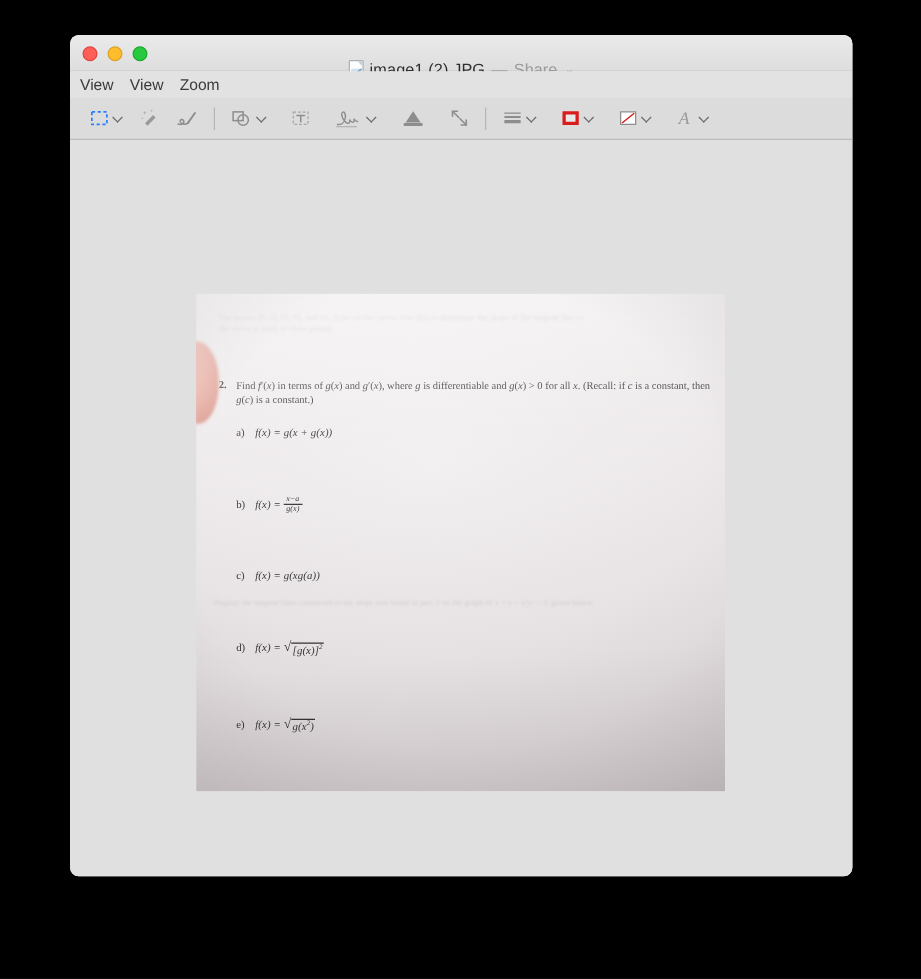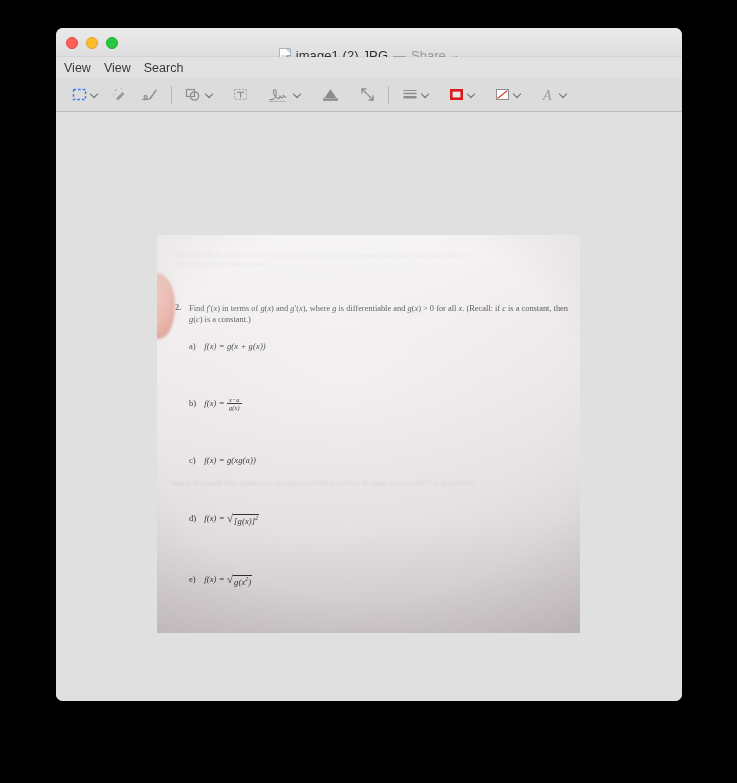--- a/index.html
+++ b/index.html
@@ -334,21 +334,21 @@
       <span class="title-dash">—</span>
       <span class="title-edited">Share</span>
       <span class="title-chevron">⌄</span>
     </div>
   </div>
 
   <div class="menurow">
     <div class="menu-left">
       <span class="menu-item">View</span>
       <span class="menu-item">View</span>
-      <span class="menu-item">Search</span>
+      <span class="menu-item">Zoom</span>
     </div>
   </div>
 
   <div class="toolbar">
 
     <div class="tool">
       <span>
         <svg width="17" height="17" viewBox="0 0 17 17">
           <rect x="2.5" y="3.5" width="12" height="10" fill="none" stroke="#2d7ff9" stroke-width="1.4" stroke-dasharray="2.6 2"></rect>
         </svg>

